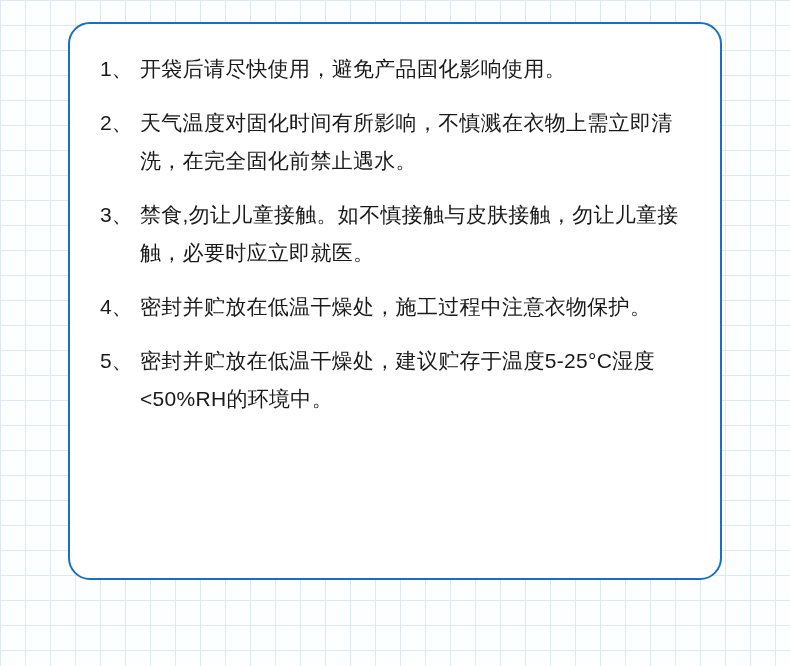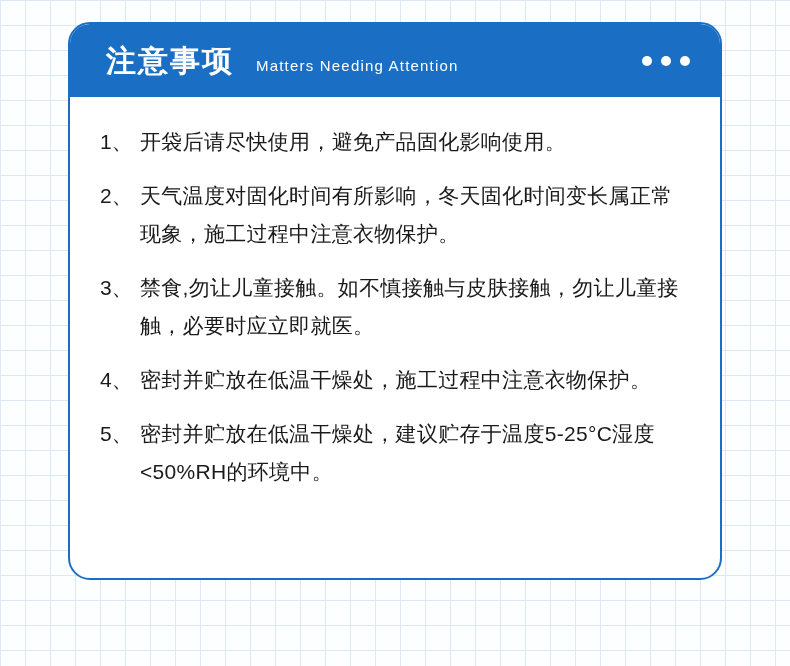--- a/index.html
+++ b/index.html
@@ -111,40 +111,31 @@
     letter-spacing: 0.3px;
   }
 </style>
 </head>
 <body>
 
 <div class="grid-bg"></div>
 
 <div class="card">
 
-  <div class="card-header">
-    <div class="header-title-cn">注意事项</div>
-    <div class="header-title-en">Matters Needing Attention</div>
-    <div class="dots">
-      <span class="dot"></span>
-      <span class="dot"></span>
-      <span class="dot"></span>
-    </div>
-  </div>
 
   <div class="card-body">
 
     <div class="item">
       <div class="item-num">1、</div>
       <div class="item-text">开袋后请尽快使用，避免产品固化影响使用。</div>
     </div>
 
     <div class="item">
       <div class="item-num">2、</div>
-      <div class="item-text">天气温度对固化时间有所影响，冬天固化时间变长属正常现象，施工过程中注意衣物保护。</div>
+      <div class="item-text">天气温度对固化时间有所影响，不慎溅在衣物上需立即清洗，在完全固化前禁止遇水。</div>
     </div>
 
     <div class="item">
       <div class="item-num">3、</div>
       <div class="item-text">禁食,勿让儿童接触。如不慎接触与皮肤接触，勿让儿童接触，必要时应立即就医。</div>
     </div>
 
     <div class="item">
       <div class="item-num">4、</div>
       <div class="item-text">密封并贮放在低温干燥处，施工过程中注意衣物保护。</div>

